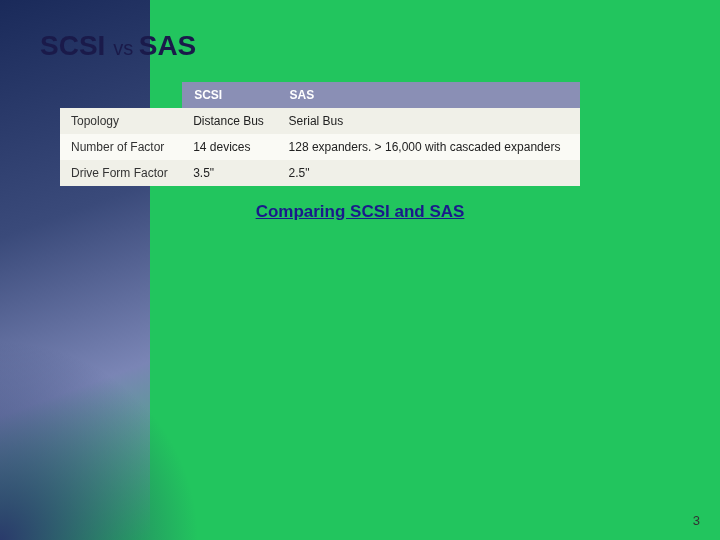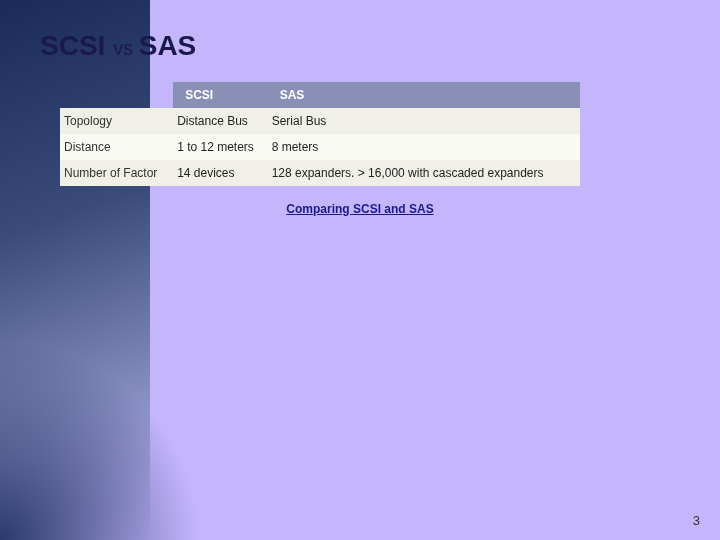--- a/index.html
+++ b/index.html
@@ -9,21 +9,21 @@
       height: 540px;
       overflow: hidden;
       font-family: Arial, sans-serif;
       background: linear-gradient(135deg, #2a3a6b 0%, #4a5a8b 30%, #8a90b8 60%, #c8cce0 100%);
       position: relative;
     }
 
     .slide-container {
       width: 720px;
       height: 540px;
-      background: #c4b5fd;
+      background: #22c55e;
       margin: 0;
       position: relative;
       overflow: hidden;
     }
 
     
     .slide-container::before {
       content: '';
       position: absolute;
       left: 0; top: 0;
@@ -72,21 +72,21 @@
       padding: 6px 12px;
       text-align: left;
       font-weight: bold;
     }
 
     thead tr th:first-child {
       background: transparent;
     }
 
     tbody tr td {
-      padding: 6px 4px;
+      padding: 6px 11px;
       vertical-align: top;
       color: #222;
       border: none;
     }
 
     tbody tr:nth-child(odd) td {
       background-color: #f0f0e8;
     }
 
     tbody tr:nth-child(even) td {
@@ -94,21 +94,21 @@
     }
 
     tbody tr td:first-child {
       font-weight: normal;
       color: #333;
     }
 
     .footer-link {
       text-align: center;
       margin-top: 16px;
-      font-size: 12px;
+      font-size: 17px;
       color: #1a1a8a;
       text-decoration: underline;
       font-weight: bold;
     }
 
     .page-number {
       position: absolute;
       bottom: 12px;
       right: 20px;
       font-size: 13px;
@@ -136,28 +136,28 @@
           <th>SAS</th>
         </tr>
       </thead>
       <tbody id="table-body">
       <tr>
             <td>Topology</td>
             <td>Distance Bus</td>
             <td>Serial Bus</td>
           </tr>
           <tr>
-            <td>Distance</td>
-            <td>1 to 12 meters</td>
-            <td>8 meters</td>
-          </tr>
-          <tr>
             <td>Number of Factor</td>
             <td>14 devices</td>
             <td>128 expanders. &gt; 16,000 with cascaded expanders</td>
+          </tr>
+          <tr>
+            <td>Drive Form Factor</td>
+            <td>3.5"</td>
+            <td>2.5"</td>
           </tr>
         </tbody>
     </table>
 
     <div class="footer-link">Comparing SCSI and SAS</div>
 
   </div>
 
   <div class="page-number">3</div>
 </div>

